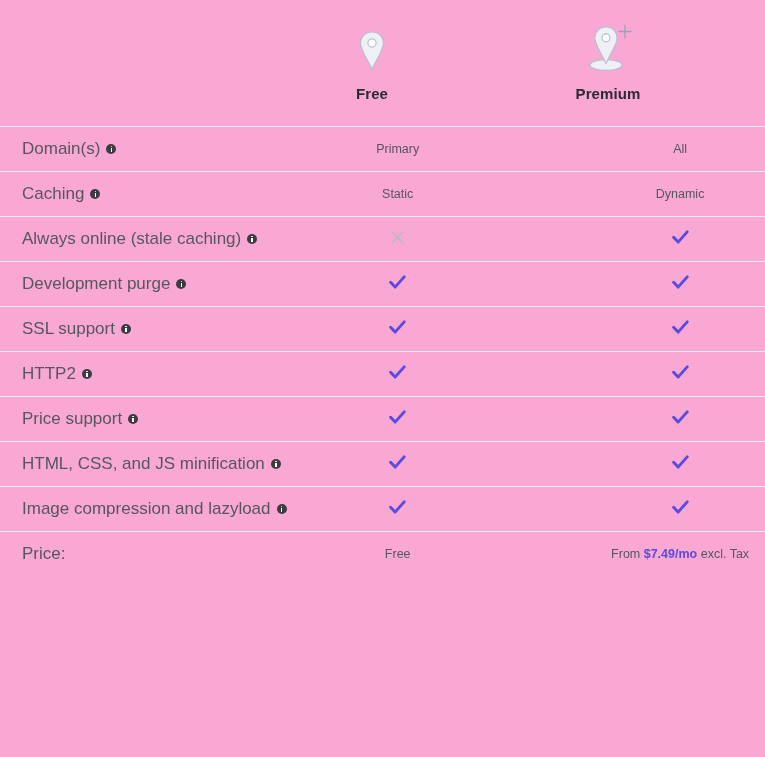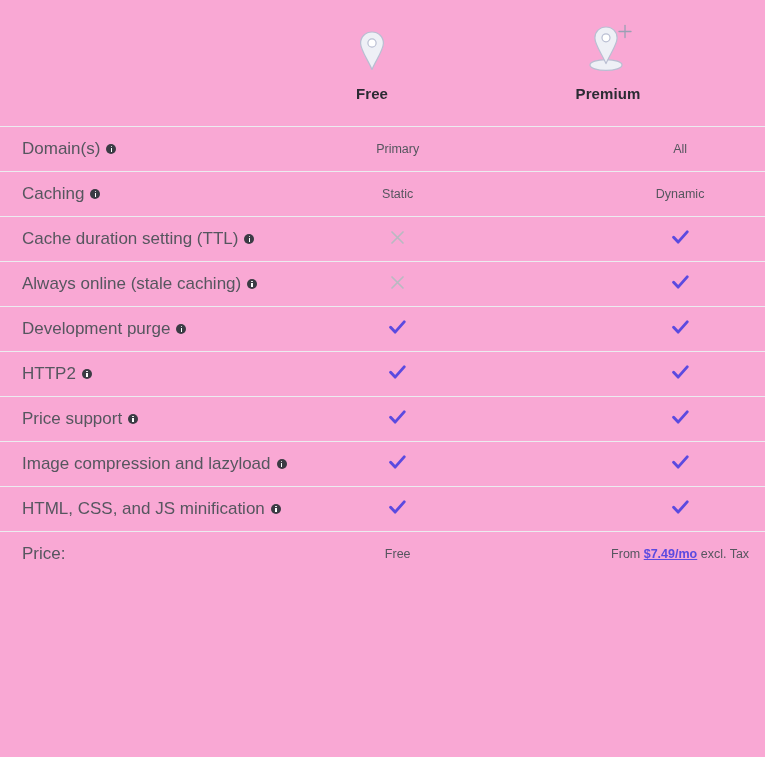--- a/index.html
+++ b/index.html
@@ -124,21 +124,21 @@
     background: #ffffff;
   }
 
   
   .mark { display: inline-block; line-height: 1; }
   .mark svg { display: block; }
 
   .price-label { color: #56565f; }
   .price-free { color: #56565f; }
   .price-prefix { color: #56565f; }
-  .price-amount { color: #5b4ae0; font-weight: bold; text-decoration: underline; }
+  .price-amount { color: #5b4ae0; font-weight: bold; }
   .price-suffix { color: #56565f; }
 </style>
 </head>
 <body>
 
 <div class="comparison-wrap">
 
   <div class="plans-header">
     <div class="header-feature-col"></div>
 
@@ -183,59 +183,59 @@
           <td class="cell-feature"><span class="feature-label-inner">
               <span>Caching</span>
               <span class="info-icon" title=""></span>
             </span></td>
           <td class="cell-value free-cell"><span>Static</span></td>
           <td class="spacer-cell"></td>
           <td class="cell-value premium-cell"><span>Dynamic</span></td>
         </tr>
         <tr class="feature-row">
           <td class="cell-feature"><span class="feature-label-inner">
-              <span>Cache duration setting (TTL)</span>
+              <span>Always online (stale caching)</span>
               <span class="info-icon" title=""></span>
             </span></td>
           <td class="cell-value free-cell"><span class="mark"><svg width="15" height="15" viewBox="0 0 15 15">
                 <path d="M2 2 L13 13 M13 2 L2 13" fill="none" stroke="#b9b9c2" stroke-width="1.7" stroke-linecap="round"></path>
               </svg></span></td>
           <td class="spacer-cell"></td>
           <td class="cell-value premium-cell"><span class="mark"><svg width="17" height="15" viewBox="0 0 17 15">
                 <path d="M1.6 7.2 L6.1 12.1 L15.2 1.9" fill="none" stroke="#5b4ae0" stroke-width="2.9" stroke-linecap="round" stroke-linejoin="round"></path>
               </svg></span></td>
         </tr>
         <tr class="feature-row">
           <td class="cell-feature"><span class="feature-label-inner">
-              <span>Always online (stale caching)</span>
-              <span class="info-icon" title=""></span>
-            </span></td>
-          <td class="cell-value free-cell"><span class="mark"><svg width="15" height="15" viewBox="0 0 15 15">
-                <path d="M2 2 L13 13 M13 2 L2 13" fill="none" stroke="#b9b9c2" stroke-width="1.7" stroke-linecap="round"></path>
-              </svg></span></td>
-          <td class="spacer-cell"></td>
-          <td class="cell-value premium-cell"><span class="mark"><svg width="17" height="15" viewBox="0 0 17 15">
-                <path d="M1.6 7.2 L6.1 12.1 L15.2 1.9" fill="none" stroke="#5b4ae0" stroke-width="2.9" stroke-linecap="round" stroke-linejoin="round"></path>
-              </svg></span></td>
-        </tr>
-        <tr class="feature-row">
-          <td class="cell-feature"><span class="feature-label-inner">
               <span>Development purge</span>
               <span class="info-icon" title=""></span>
             </span></td>
           <td class="cell-value free-cell"><span class="mark"><svg width="17" height="15" viewBox="0 0 17 15">
                 <path d="M1.6 7.2 L6.1 12.1 L15.2 1.9" fill="none" stroke="#5b4ae0" stroke-width="2.9" stroke-linecap="round" stroke-linejoin="round"></path>
               </svg></span></td>
           <td class="spacer-cell"></td>
           <td class="cell-value premium-cell"><span class="mark"><svg width="17" height="15" viewBox="0 0 17 15">
                 <path d="M1.6 7.2 L6.1 12.1 L15.2 1.9" fill="none" stroke="#5b4ae0" stroke-width="2.9" stroke-linecap="round" stroke-linejoin="round"></path>
               </svg></span></td>
         </tr>
         <tr class="feature-row">
           <td class="cell-feature"><span class="feature-label-inner">
+              <span>SSL support</span>
+              <span class="info-icon" title=""></span>
+            </span></td>
+          <td class="cell-value free-cell"><span class="mark"><svg width="17" height="15" viewBox="0 0 17 15">
+                <path d="M1.6 7.2 L6.1 12.1 L15.2 1.9" fill="none" stroke="#5b4ae0" stroke-width="2.9" stroke-linecap="round" stroke-linejoin="round"></path>
+              </svg></span></td>
+          <td class="spacer-cell"></td>
+          <td class="cell-value premium-cell"><span class="mark"><svg width="17" height="15" viewBox="0 0 17 15">
+                <path d="M1.6 7.2 L6.1 12.1 L15.2 1.9" fill="none" stroke="#5b4ae0" stroke-width="2.9" stroke-linecap="round" stroke-linejoin="round"></path>
+              </svg></span></td>
+        </tr>
+        <tr class="feature-row">
+          <td class="cell-feature"><span class="feature-label-inner">
               <span>HTTP2</span>
               <span class="info-icon" title=""></span>
             </span></td>
           <td class="cell-value free-cell"><span class="mark"><svg width="17" height="15" viewBox="0 0 17 15">
                 <path d="M1.6 7.2 L6.1 12.1 L15.2 1.9" fill="none" stroke="#5b4ae0" stroke-width="2.9" stroke-linecap="round" stroke-linejoin="round"></path>
               </svg></span></td>
           <td class="spacer-cell"></td>
           <td class="cell-value premium-cell"><span class="mark"><svg width="17" height="15" viewBox="0 0 17 15">
                 <path d="M1.6 7.2 L6.1 12.1 L15.2 1.9" fill="none" stroke="#5b4ae0" stroke-width="2.9" stroke-linecap="round" stroke-linejoin="round"></path>
               </svg></span></td>
@@ -248,34 +248,34 @@
           <td class="cell-value free-cell"><span class="mark"><svg width="17" height="15" viewBox="0 0 17 15">
                 <path d="M1.6 7.2 L6.1 12.1 L15.2 1.9" fill="none" stroke="#5b4ae0" stroke-width="2.9" stroke-linecap="round" stroke-linejoin="round"></path>
               </svg></span></td>
           <td class="spacer-cell"></td>
           <td class="cell-value premium-cell"><span class="mark"><svg width="17" height="15" viewBox="0 0 17 15">
                 <path d="M1.6 7.2 L6.1 12.1 L15.2 1.9" fill="none" stroke="#5b4ae0" stroke-width="2.9" stroke-linecap="round" stroke-linejoin="round"></path>
               </svg></span></td>
         </tr>
         <tr class="feature-row">
           <td class="cell-feature"><span class="feature-label-inner">
+              <span>HTML, CSS, and JS minification</span>
+              <span class="info-icon" title=""></span>
+            </span></td>
+          <td class="cell-value free-cell"><span class="mark"><svg width="17" height="15" viewBox="0 0 17 15">
+                <path d="M1.6 7.2 L6.1 12.1 L15.2 1.9" fill="none" stroke="#5b4ae0" stroke-width="2.9" stroke-linecap="round" stroke-linejoin="round"></path>
+              </svg></span></td>
+          <td class="spacer-cell"></td>
+          <td class="cell-value premium-cell"><span class="mark"><svg width="17" height="15" viewBox="0 0 17 15">
+                <path d="M1.6 7.2 L6.1 12.1 L15.2 1.9" fill="none" stroke="#5b4ae0" stroke-width="2.9" stroke-linecap="round" stroke-linejoin="round"></path>
+              </svg></span></td>
+        </tr>
+        <tr class="feature-row">
+          <td class="cell-feature"><span class="feature-label-inner">
               <span>Image compression and lazyload</span>
-              <span class="info-icon" title=""></span>
-            </span></td>
-          <td class="cell-value free-cell"><span class="mark"><svg width="17" height="15" viewBox="0 0 17 15">
-                <path d="M1.6 7.2 L6.1 12.1 L15.2 1.9" fill="none" stroke="#5b4ae0" stroke-width="2.9" stroke-linecap="round" stroke-linejoin="round"></path>
-              </svg></span></td>
-          <td class="spacer-cell"></td>
-          <td class="cell-value premium-cell"><span class="mark"><svg width="17" height="15" viewBox="0 0 17 15">
-                <path d="M1.6 7.2 L6.1 12.1 L15.2 1.9" fill="none" stroke="#5b4ae0" stroke-width="2.9" stroke-linecap="round" stroke-linejoin="round"></path>
-              </svg></span></td>
-        </tr>
-        <tr class="feature-row">
-          <td class="cell-feature"><span class="feature-label-inner">
-              <span>HTML, CSS, and JS minification</span>
               <span class="info-icon" title=""></span>
             </span></td>
           <td class="cell-value free-cell"><span class="mark"><svg width="17" height="15" viewBox="0 0 17 15">
                 <path d="M1.6 7.2 L6.1 12.1 L15.2 1.9" fill="none" stroke="#5b4ae0" stroke-width="2.9" stroke-linecap="round" stroke-linejoin="round"></path>
               </svg></span></td>
           <td class="spacer-cell"></td>
           <td class="cell-value premium-cell"><span class="mark"><svg width="17" height="15" viewBox="0 0 17 15">
                 <path d="M1.6 7.2 L6.1 12.1 L15.2 1.9" fill="none" stroke="#5b4ae0" stroke-width="2.9" stroke-linecap="round" stroke-linejoin="round"></path>
               </svg></span></td>
         </tr>

